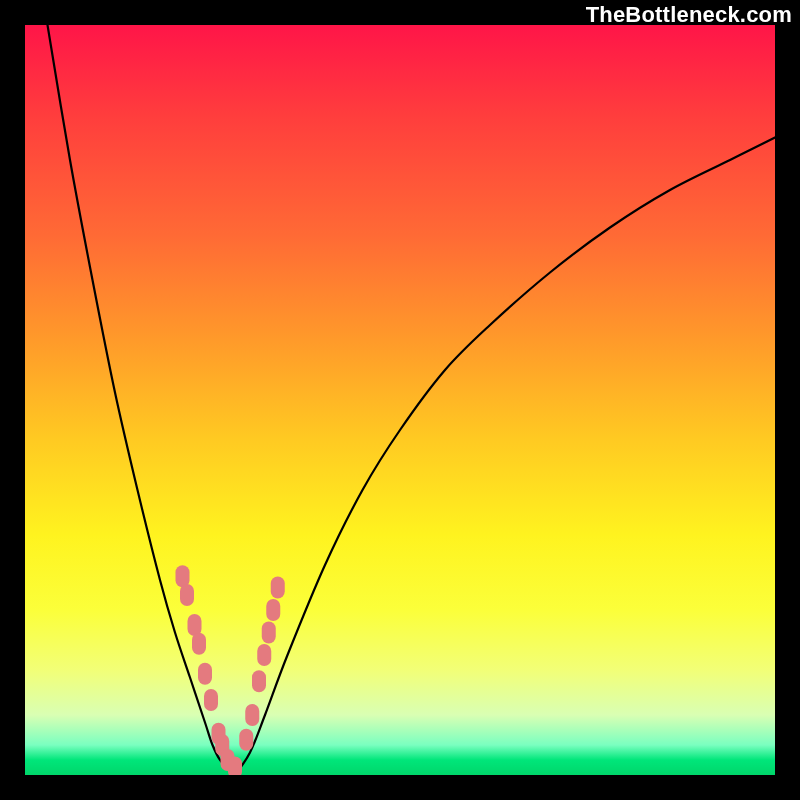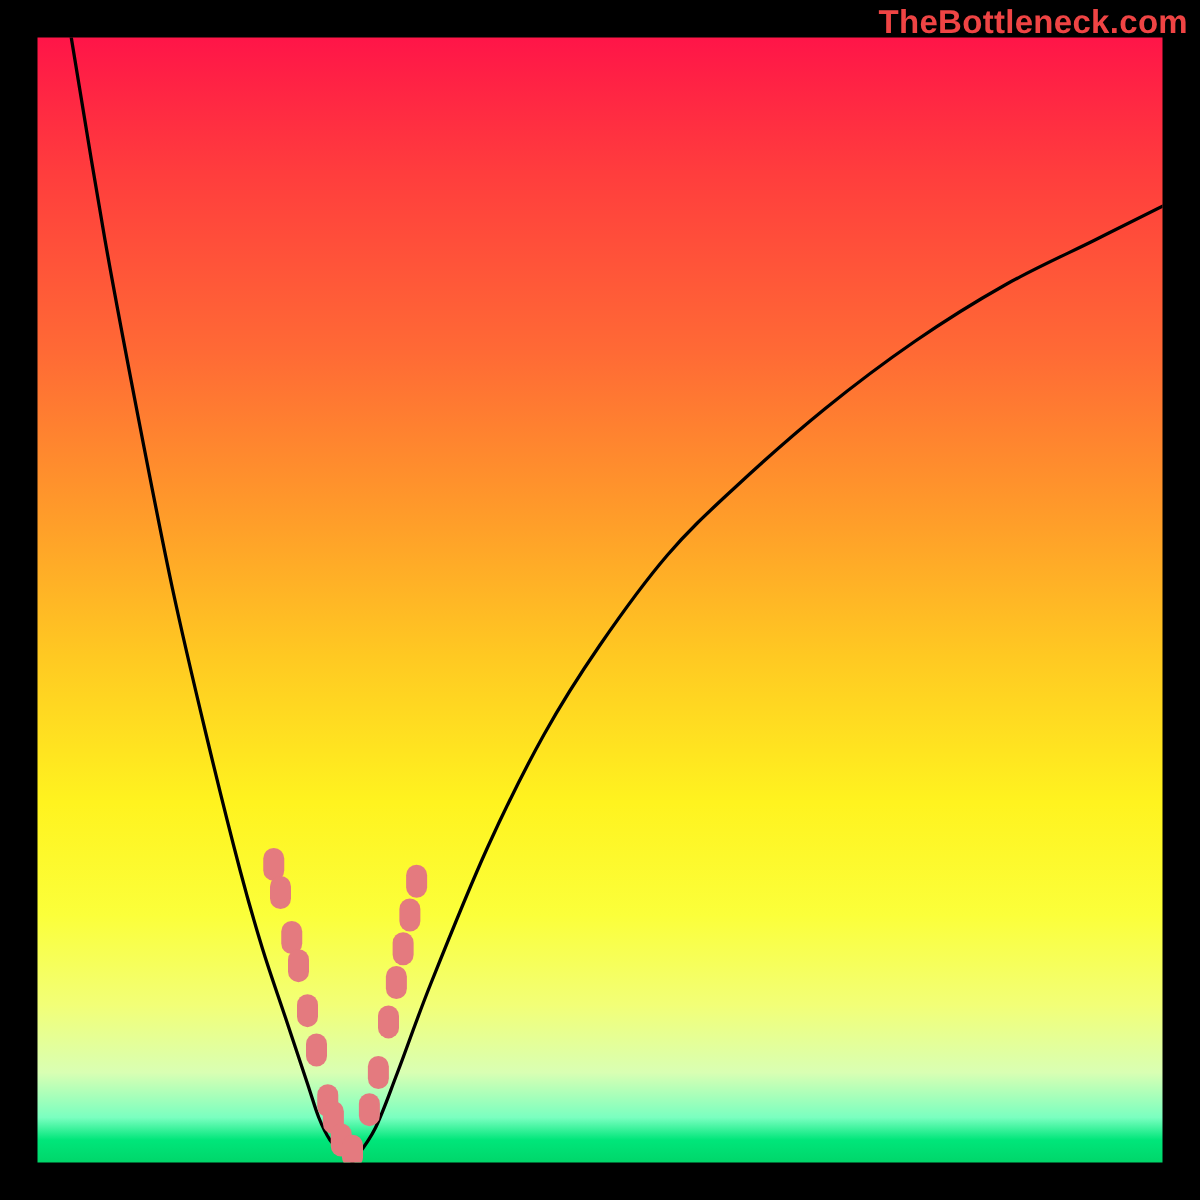--- a/index.html
+++ b/index.html
@@ -31,21 +31,21 @@
       #00d66a 100%
     );
   }
   .watermark {
     position: absolute;
     top: 2px;
     right: 8px;
     font-family: Arial, Helvetica, sans-serif;
     font-size: 22px;
     font-weight: 600;
-    color: #ef4444;
+    color: #ffffff;
     letter-spacing: 0.2px;
     pointer-events: none;
   }
   svg {
     position: absolute;
     left: 0;
     top: 0;
   }
 </style>
 </head>

